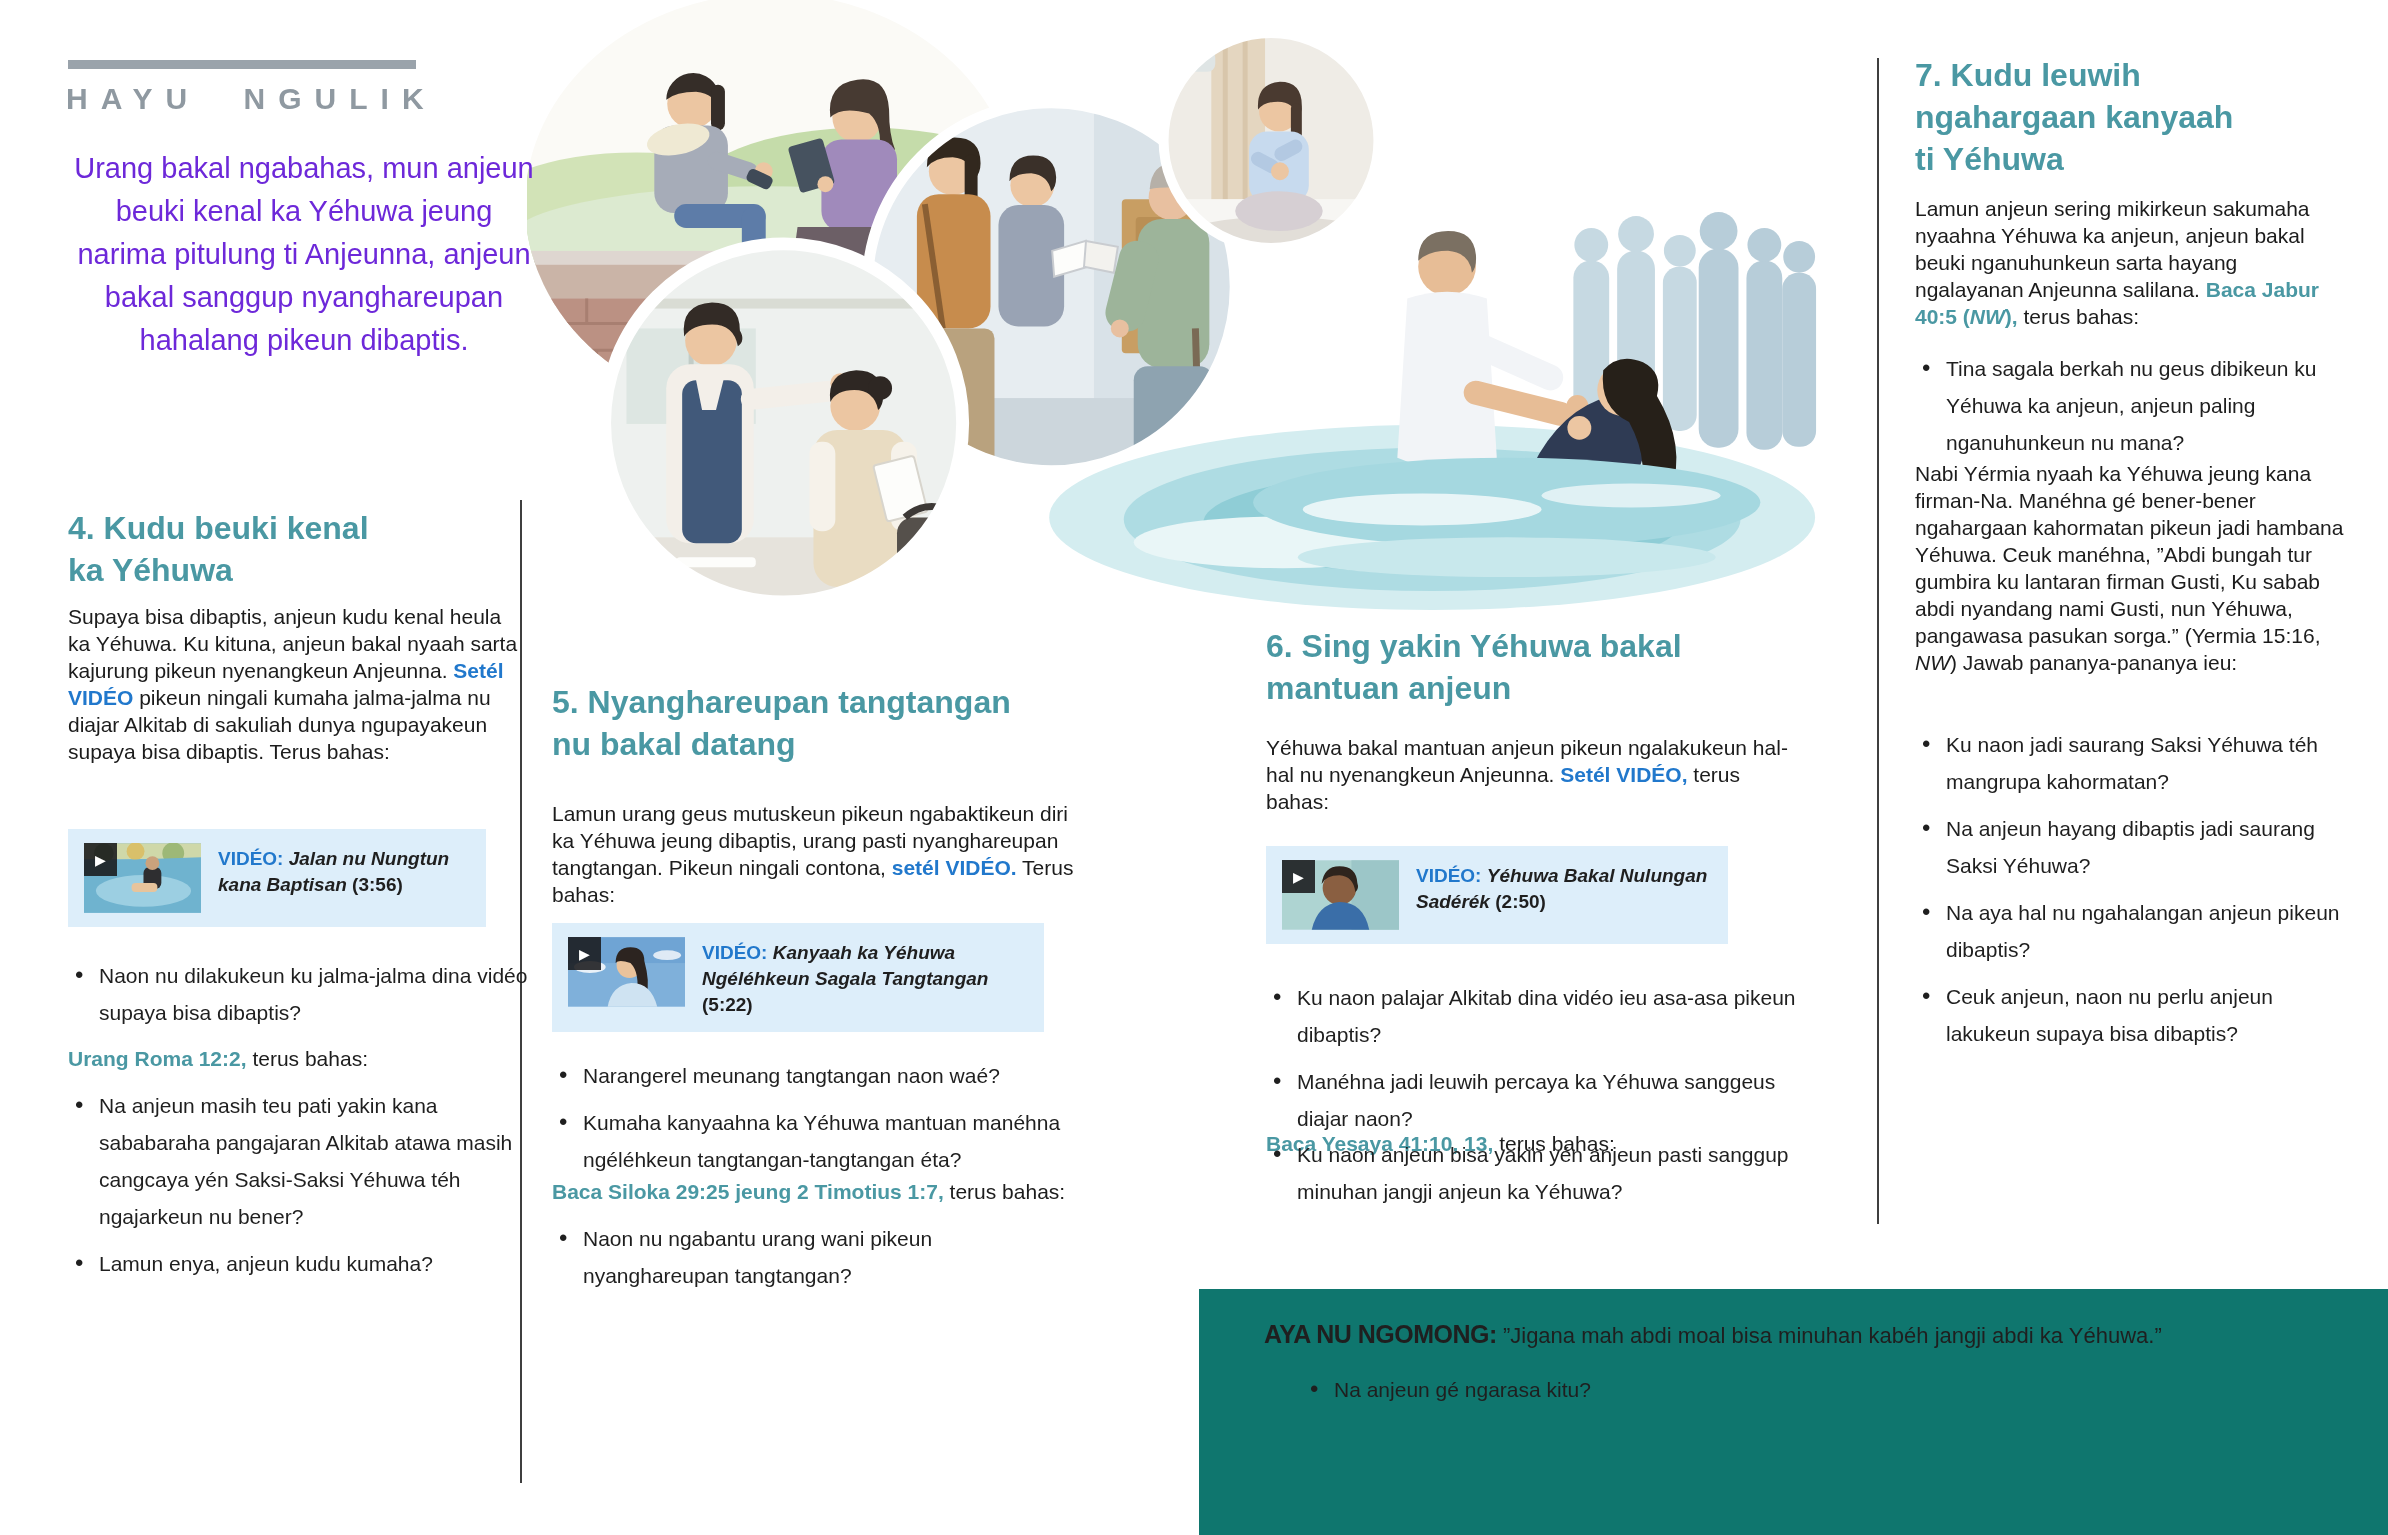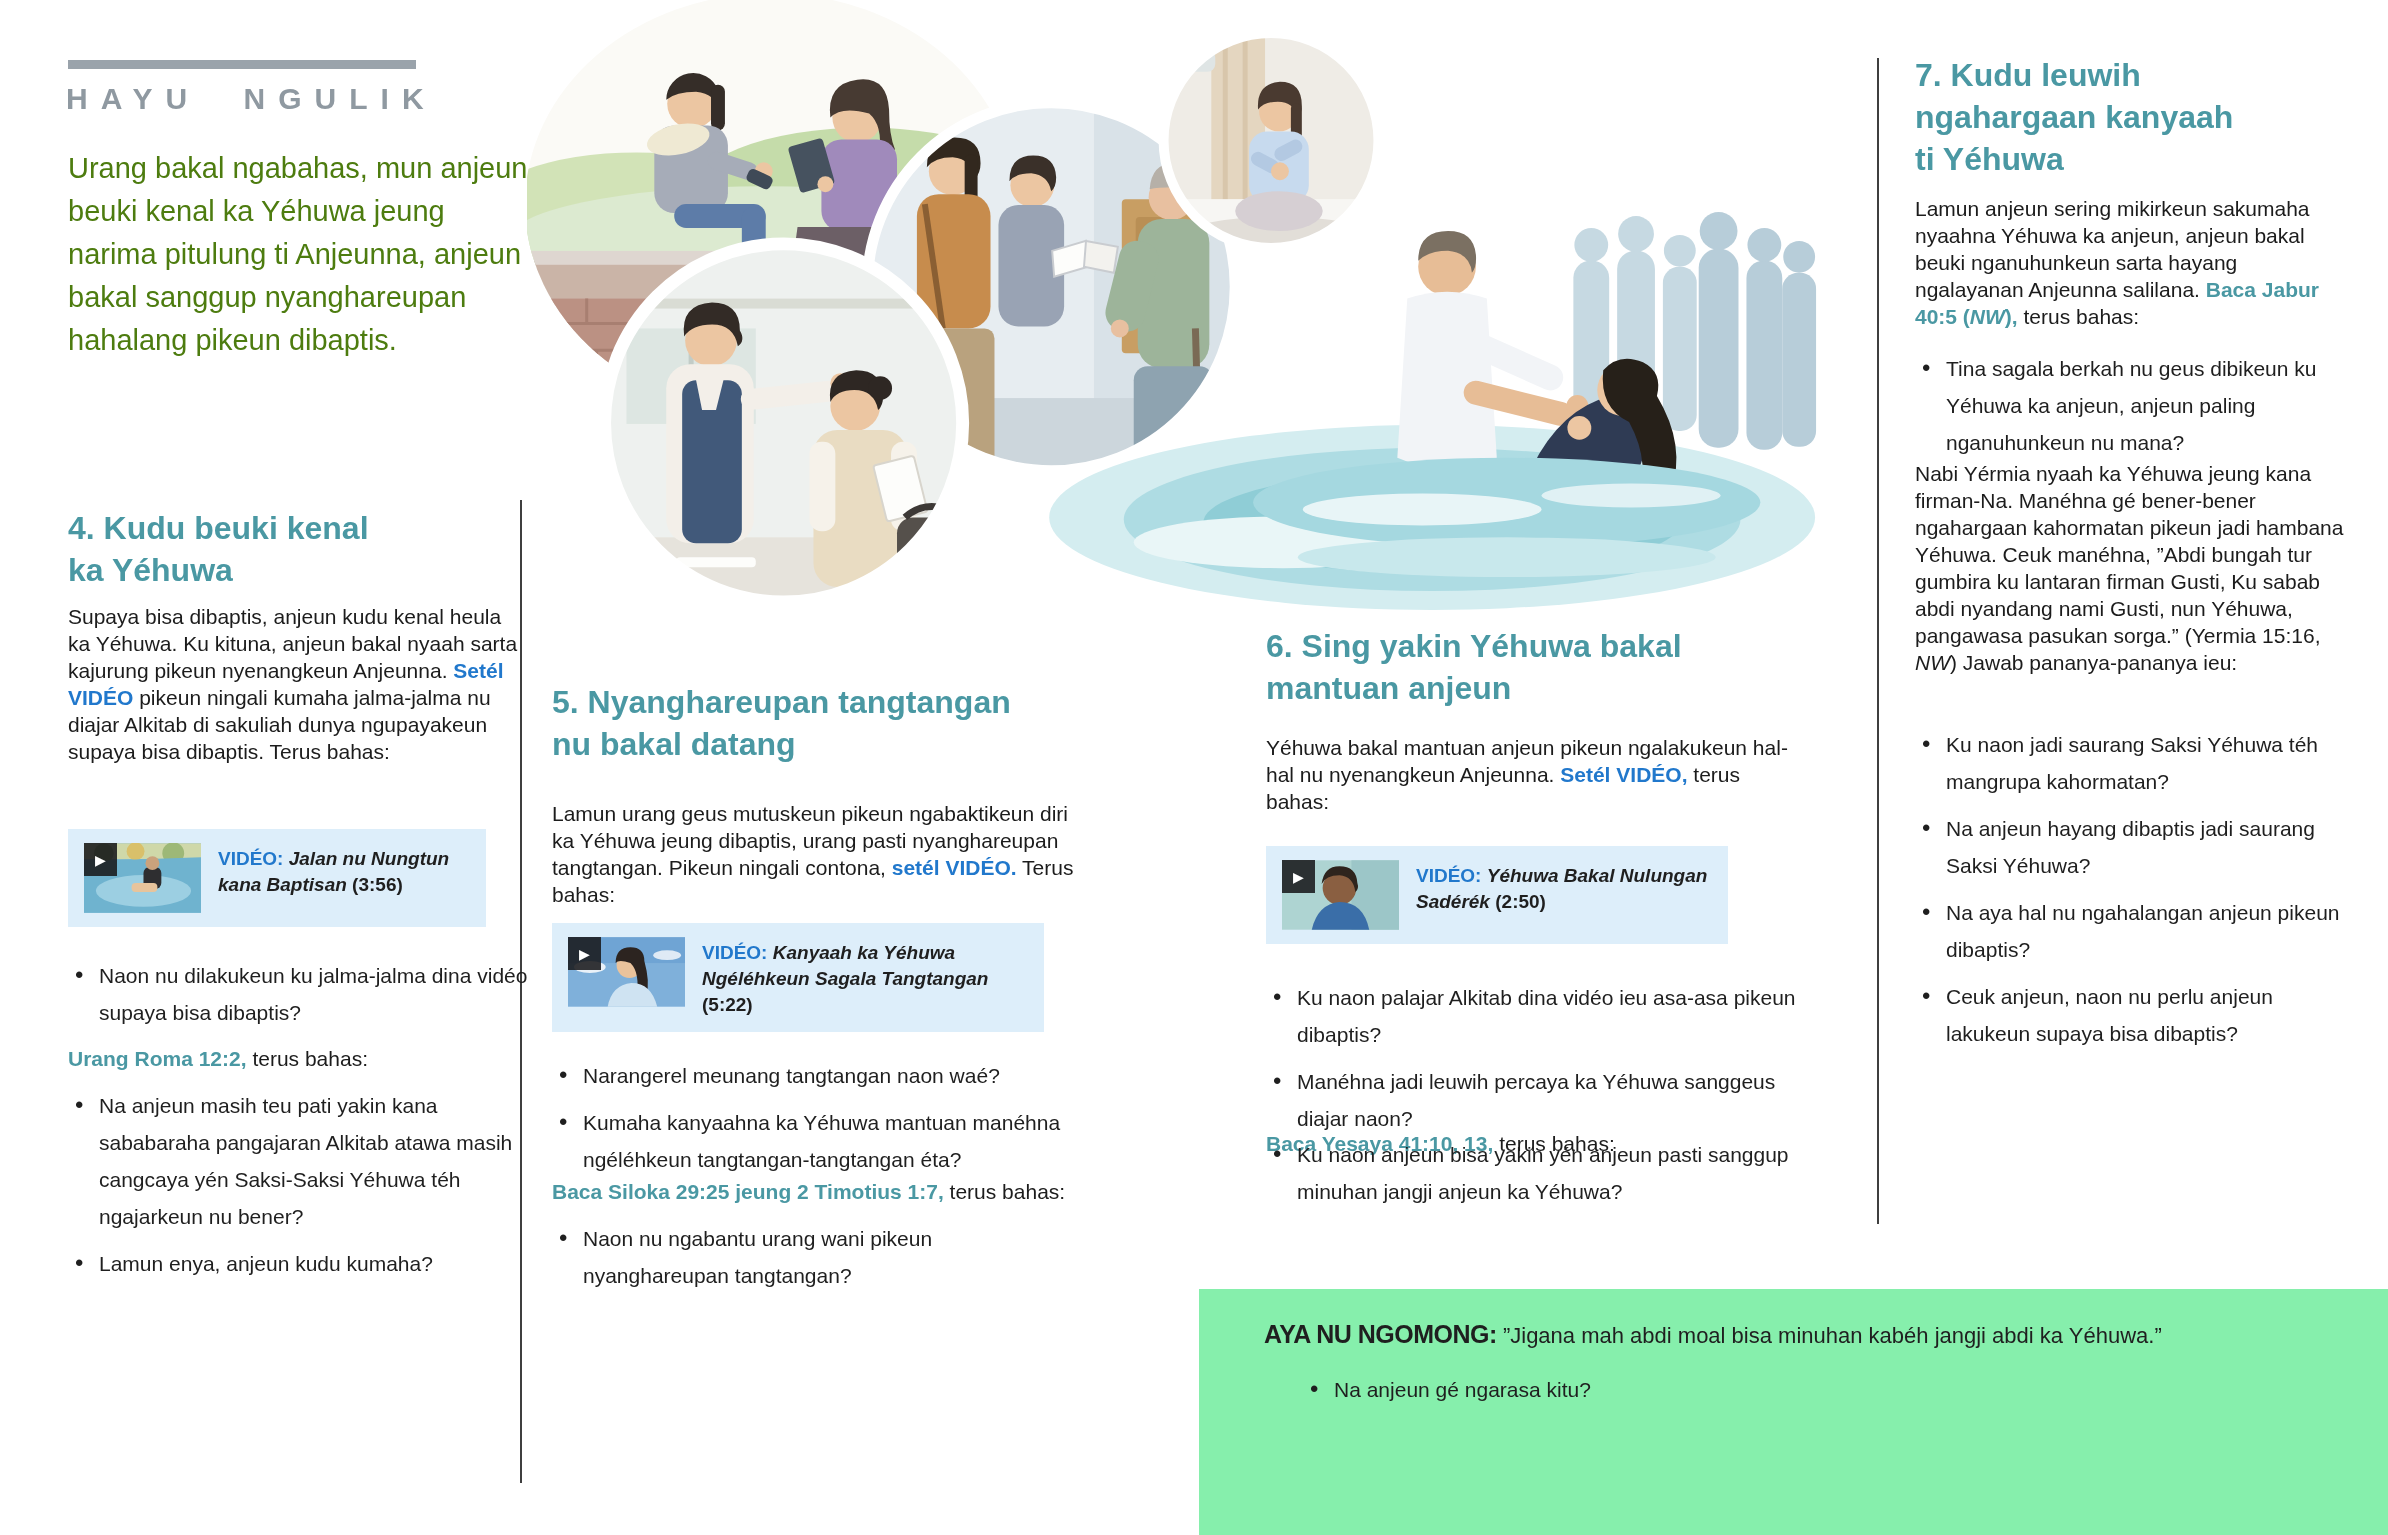--- a/index.html
+++ b/index.html
@@ -3,21 +3,21 @@
 <meta charset="utf-8">
 <style>
   html,body{margin:0;padding:0;}
   body{width:2388px;height:1535px;overflow:hidden;background:#fff;
        font-family:"Liberation Sans","DejaVu Sans",sans-serif;color:#1f1f1f;}
   .page{position:relative;width:2388px;height:1535px;background:#fff;}
   .abs{position:absolute;}
 
   .kicker-bar{background:#9aa3ab;}
   .kicker{font-size:30px;font-weight:bold;color:#8f99a1;letter-spacing:13px;word-spacing:22px;}
-  .intro{font-size:29px;line-height:43px;color:#4d7c0f;}
+  .intro{font-size:29px;line-height:43px;color:#6d28d9;text-align:center;}
 
   .sec-title{color:#4a98a3;font-weight:bold;font-size:32px;line-height:42px;}
   .body-txt{font-size:21px;line-height:27px;color:#1c1c1c;}
   .link{color:#2178cc;font-weight:bold;}
   .baca{color:#4a98a3;font-weight:bold;}
   .baca .it{font-style:italic;}
 
   ul.bullets{list-style:none;margin:0;padding:0;}
   ul.bullets li{position:relative;padding-left:31px;margin-bottom:10px;font-size:21px;line-height:37px;}
   ul.bullets li::before{content:"•";position:absolute;left:7px;top:-1px;font-size:24px;}
@@ -27,21 +27,21 @@
   .thumb svg{display:block;}
   .play{position:absolute;top:0;left:0;width:33px;height:33px;background:rgba(25,25,27,.88);
         color:#fff;display:flex;align-items:center;justify-content:center;font-size:14px;}
   .vcap{font-size:19px;line-height:26px;padding-top:3px;}
   .vcap .vlabel{color:#2178cc;font-weight:bold;}
   .vcap .vtitle{font-weight:bold;font-style:italic;}
   .vcap .vdur{font-weight:bold;}
 
   .divider{background:#3f3f3f;width:2px;}
 
-  .footer{background:#86efac;}
+  .footer{background:#0f766e;}
   .f-line{font-size:22px;line-height:30px;}
   .f-label{font-weight:bold;font-size:25px;letter-spacing:-0.5px;}
   .quote-it{}
 </style>
 </head>
 <body>
 
 <div class="page">
 
   <svg class="abs" style="left:527px;top:0;width:1303px;height:637px" viewBox="0 0 1310 640" aria-hidden="true">

